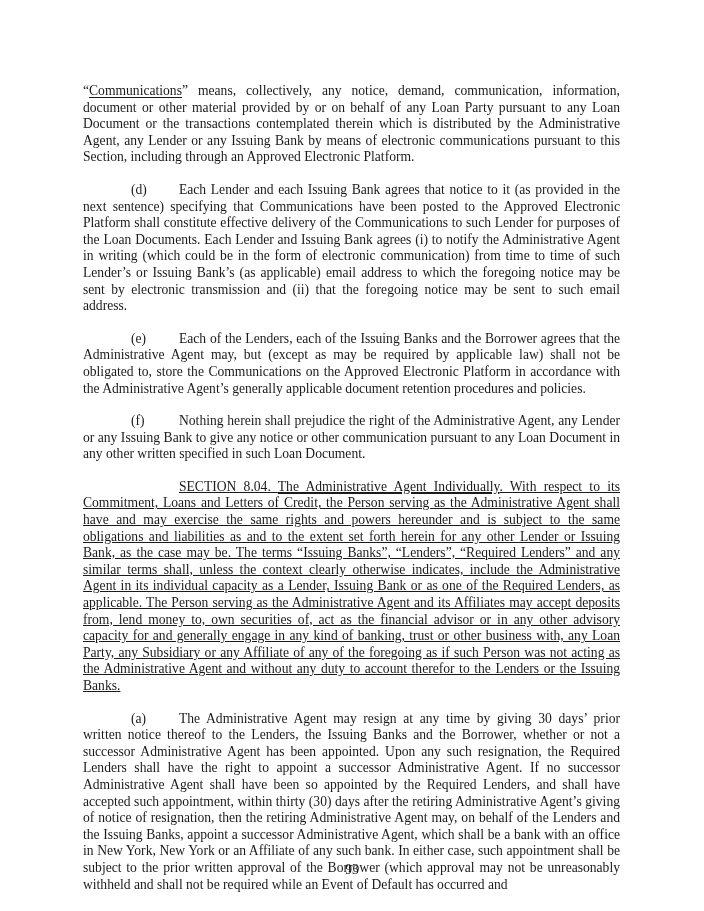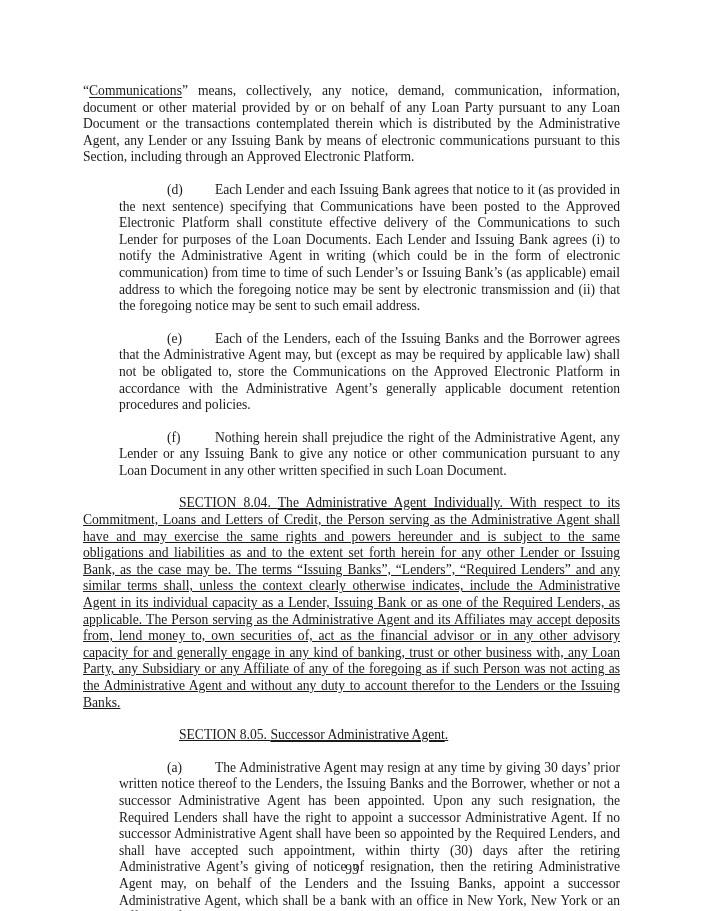--- a/index.html
+++ b/index.html
@@ -8,21 +8,21 @@
     position: absolute;
     left: 83px;
     top: 83px;
     width: 537px;
     font-family: "Liberation Serif", "DejaVu Serif", serif;
     font-size: 13.6px;
     line-height: 16.6px;
     color: #1a1a1a;
   }
   p { margin: 0 0 16px 0; text-align: justify; text-align-last: left; }
-  .indent-a { text-indent: 48px; margin-left: 36px; }
+  .indent-a { text-indent: 48px; }
   .tab { display: inline-block; width: 48px; text-indent: 0; }
   .sec-indent { text-indent: 96px; text-decoration: underline; }
   u { text-decoration: underline; text-underline-offset: 2px; }
   .page-number {
     position: absolute;
     left: 0; width: 704px;
     top: 862px;
     text-align: center;
     font-family: "Liberation Serif", "DejaVu Serif", serif;
     font-size: 13.6px;
@@ -37,18 +37,17 @@
   <p><span>“</span><u>Communications</u><span>”</span><span> means, collectively, any notice, demand, communication, information, document or other material provided by or on behalf of any Loan Party pursuant to any Loan Document or the transactions contemplated therein which is distributed by the Administrative Agent, any Lender or any Issuing Bank by means of electronic communications pursuant to this Section, including through an Approved Electronic Platform.</span></p>
 
   <p class="indent-a"><span class="tab">(d)</span><span>Each Lender and each Issuing Bank agrees that notice to it (as provided in the next sentence) specifying that Communications have been posted to the Approved Electronic Platform shall constitute effective delivery of the Communications to such Lender for purposes of the Loan Documents. Each Lender and Issuing Bank agrees (i) to notify the Administrative Agent in writing (which could be in the form of electronic communication) from time to time of such Lender’s or Issuing Bank’s (as applicable) email address to which the foregoing notice may be sent by electronic transmission and (ii) that the foregoing notice may be sent to such email address.</span></p>
 
   <p class="indent-a"><span class="tab">(e)</span><span>Each of the Lenders, each of the Issuing Banks and the Borrower agrees that the Administrative Agent may, but (except as may be required by applicable law) shall not be obligated to, store the Communications on the Approved Electronic Platform in accordance with the Administrative Agent’s generally applicable document retention procedures and policies.</span></p>
 
   <p class="indent-a"><span class="tab">(f)</span><span>Nothing herein shall prejudice the right of the Administrative Agent, any Lender or any Issuing Bank to give any notice or other communication pursuant to any Loan Document in any other written specified in such Loan Document.</span></p>
 
   <p class="sec-indent"><span>SECTION 8.04. </span><u>The Administrative Agent Individually</u><span>. With respect to its Commitment, Loans and Letters of Credit, the Person serving as the Administrative Agent shall have and may exercise the same rights and powers hereunder and is subject to the same obligations and liabilities as and to the extent set forth herein for any other Lender or Issuing Bank, as the case may be.  The terms “Issuing Banks”, “Lenders”, “Required Lenders” and any similar terms shall, unless the context clearly otherwise indicates, include the Administrative Agent in its individual capacity as a Lender, Issuing Bank or as one of the Required Lenders, as applicable. The Person serving as the Administrative Agent and its Affiliates may accept deposits from, lend money to, own securities of, act as the financial advisor or in any other advisory capacity for and generally engage in any kind of banking, trust or other business with, any Loan Party, any Subsidiary or any Affiliate of any of the foregoing as if such Person was not acting as the Administrative Agent and without any duty to account therefor to the Lenders or the Issuing Banks.</span></p>
 
-  <p class="sec-indent"><span>SECTION 8.05. </span><u>Successor Administrative Agent</u><span>.</span></p>
 
   <p class="indent-a"><span class="tab">(a)</span><span>The Administrative Agent may resign at any time by giving 30 days’ prior written notice thereof to the Lenders, the Issuing Banks and the Borrower, whether or not a successor Administrative Agent has been appointed. Upon any such resignation, the Required Lenders shall have the right to appoint a successor Administrative Agent.  If no successor Administrative Agent shall have been so appointed by the Required Lenders, and shall have accepted such appointment, within thirty (30) days after the retiring Administrative Agent’s giving of notice of resignation, then the retiring Administrative Agent may, on behalf of the Lenders and the Issuing Banks, appoint a successor Administrative Agent, which shall be a bank with an office in New York, New York or an Affiliate of any such bank.  In either case, such appointment shall be subject to the prior written approval of the Borrower (which approval may not be unreasonably withheld and shall not be required while an Event of Default has occurred and</span></p>
 </div>
 
 <div class="page-number">93</div>
 
 </body></html>

